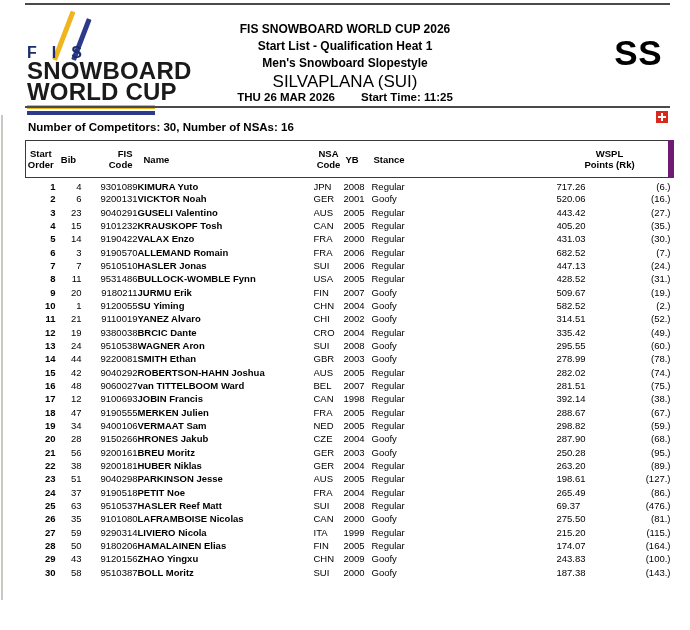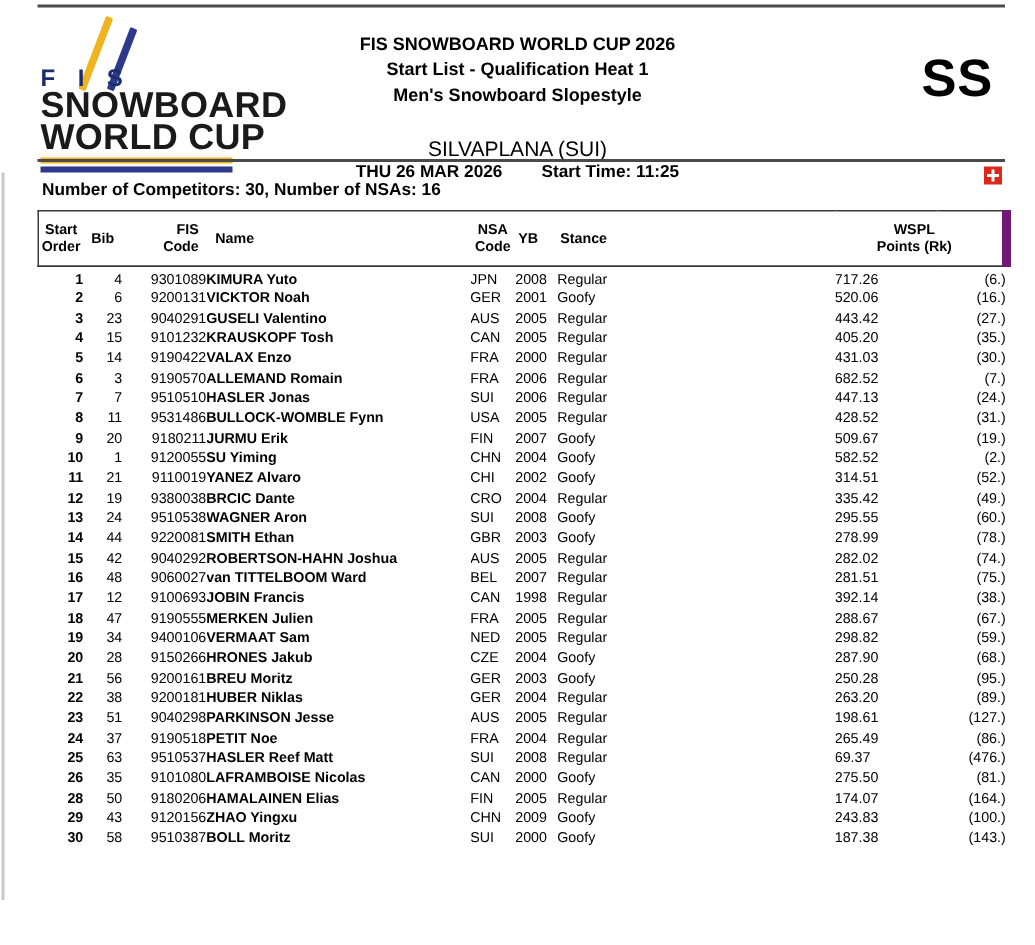--- a/index.html
+++ b/index.html
@@ -20,21 +20,21 @@
   .slash-yellow { left:25px; top:-4px; height:52px; background:#f0b41e; transform:rotate(21deg); }
   .slash-blue   { left:44px; top:4px;  height:44px; background:#2d3a8c; transform:rotate(21deg); }
   .logo-word { font-weight:bold; font-size:24px; letter-spacing:0.2px; color:#1a1a1a; line-height:21px; }
   .bar { width:128px; height:4px; }
   .bar-yellow { margin-top:3px; background:#f0b41e; }
   .bar-blue { margin-top:2px; background:#2d3a8c; }
 
   
   .title-block { position:absolute; left:120px; right:120px; top:21px; text-align:center; }
   .t-bold { font-size:12px; font-weight:bold; line-height:17px; }
-  .t-venue { font-size:14px; line-height:15px; margin-top:20px; }
+  .t-venue { font-size:17px; line-height:15px; margin-top:2px; }
   .t-date { font-size:11.5px; font-weight:bold; line-height:15px; margin-top:1px; }
   .t-date .gap { display:inline-block; width:26px; }
 
   .ss-code { position:absolute; right:28px; top:33px; font-size:35px; font-weight:bold; letter-spacing:0.5px; }
 
   
   .meta-line { position:absolute; left:28px; top:121px; font-size:11.5px; font-weight:bold; }
   .swatch-logo { position:absolute; right:22px; top:108px; font-size:27px; font-weight:bold;
                  letter-spacing:-1.5px; color:#121212; }
   .swiss-cross { display:inline-block; position:relative; width:12px; height:12px; background:#da291c;
@@ -428,20 +428,31 @@
       <td class="c-bib">35</td>
       <td class="c-fis">9101080</td>
       <td class="c-name">LAFRAMBOISE Nicolas</td>
       <td class="c-nsa">CAN</td>
       <td class="c-yb">2000</td>
       <td class="c-stance">Goofy</td>
       <td class="c-points">275.50</td>
       <td class="c-rank">(81.)</td>
     </tr>
         <tr>
+      <td class="c-order">27</td>
+      <td class="c-bib">59</td>
+      <td class="c-fis">9290314</td>
+      <td class="c-name">LIVIERO Nicola</td>
+      <td class="c-nsa">ITA</td>
+      <td class="c-yb">1999</td>
+      <td class="c-stance">Regular</td>
+      <td class="c-points">215.20</td>
+      <td class="c-rank">(115.)</td>
+    </tr>
+        <tr>
       <td class="c-order">28</td>
       <td class="c-bib">50</td>
       <td class="c-fis">9180206</td>
       <td class="c-name">HAMALAINEN Elias</td>
       <td class="c-nsa">FIN</td>
       <td class="c-yb">2005</td>
       <td class="c-stance">Regular</td>
       <td class="c-points">174.07</td>
       <td class="c-rank">(164.)</td>
     </tr>

